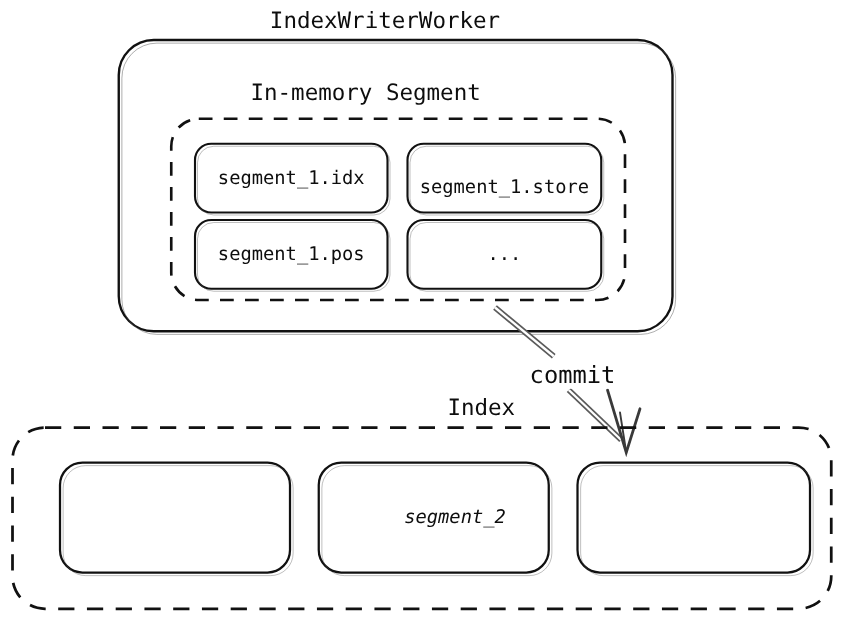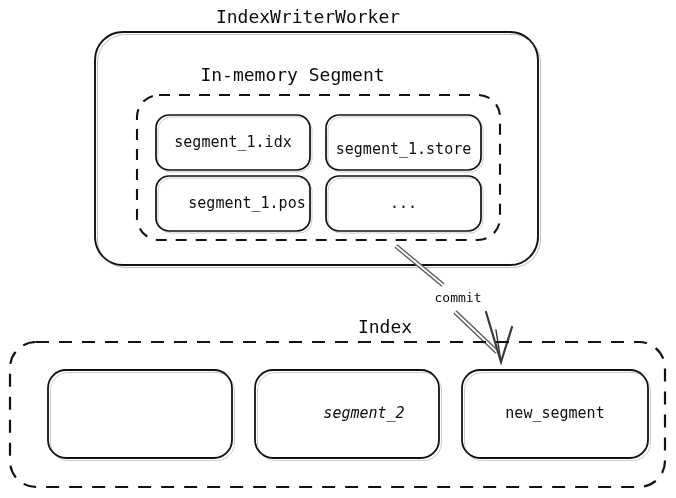--- a/index.html
+++ b/index.html
@@ -45,40 +45,40 @@
     font-weight: 400;
   }
 
   
   .node-label {
     font-size: 15px;
     font-weight: 400;
   }
 
   .edge-label {
-    font-size: 13px;
+    font-size: 19px;
     font-weight: 400;
     background: #ffffff;
     padding: 1px 3px;
   }
 
   
   #title-indexwriterworker {
     left: 0; top: 8px; width: 616px;
   }
   #title-inmemory-segment {
     left: 0; top: 66px; width: 585px;
   }
   #title-index {
     left: 0; top: 318px; width: 676px; margin-left: 47px;
   }
 
   #label-segment-idx   { left: 156px; top: 135px; width: 154px; }
   #label-segment-store { left: 326px; top: 142px; width: 155px; }
-  #label-segment-pos   { left: 156px; top: 196px; width: 154px; padding-left: 14px; }
+  #label-segment-pos   { left: 156px; top: 196px; width: 154px; }
   #label-ellipsis      { left: 326px; top: 196px; width: 155px; }
 
   #label-commit        { left: 408px; top: 290px; width: 94px; }
 
   #label-segment-1     { left: 48px;  top: 406px; width: 184px; }
   #label-segment-2     { left: 255px; top: 406px; width: 218px; font-style: italic; }
   #label-new-segment   { left: 462px; top: 406px; width: 186px; }
 </style>
 </head>
 <body>
@@ -162,15 +162,14 @@
 
   <div class="label node-label" id="label-ellipsis">...</div>
 
   <div class="label edge-label" id="label-commit">commit</div>
 
   <div class="label group-title" id="title-index">Index</div>
 
 
   <div class="label node-label" id="label-segment-2">segment_2</div>
 
-  <div class="label node-label" id="label-new-segment">new_segment</div>
 
 </div>
 
 </body></html>

